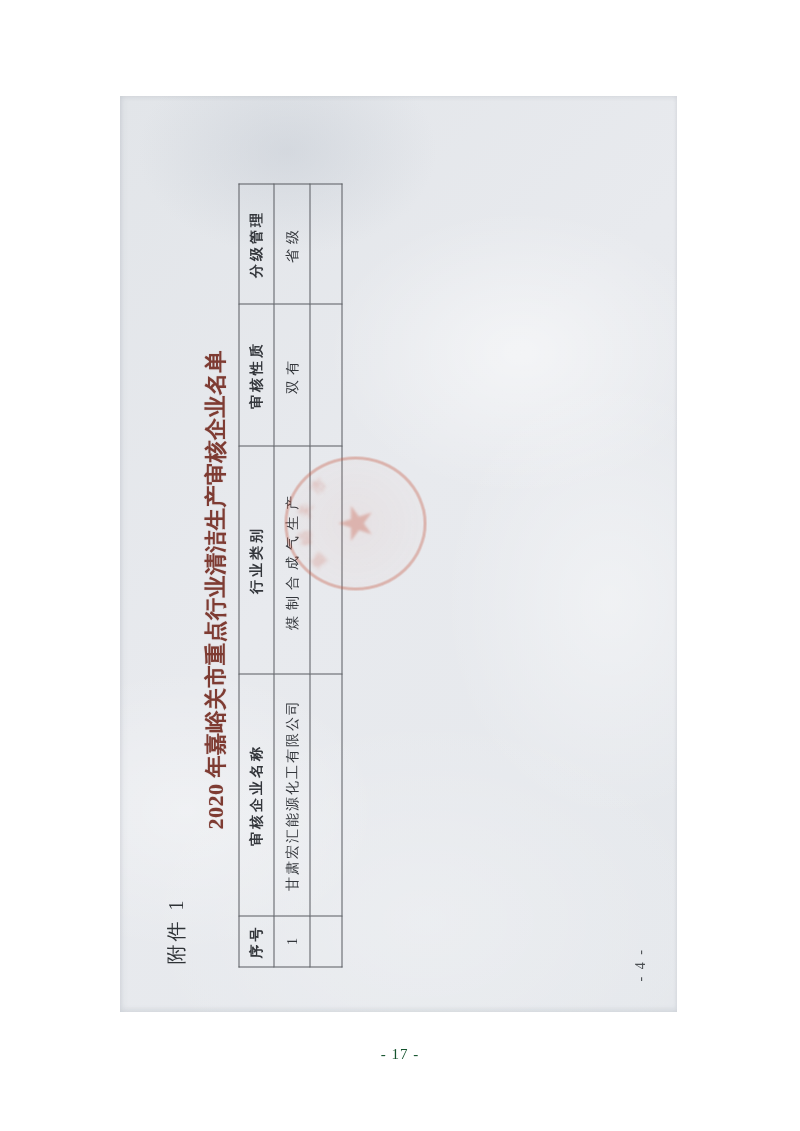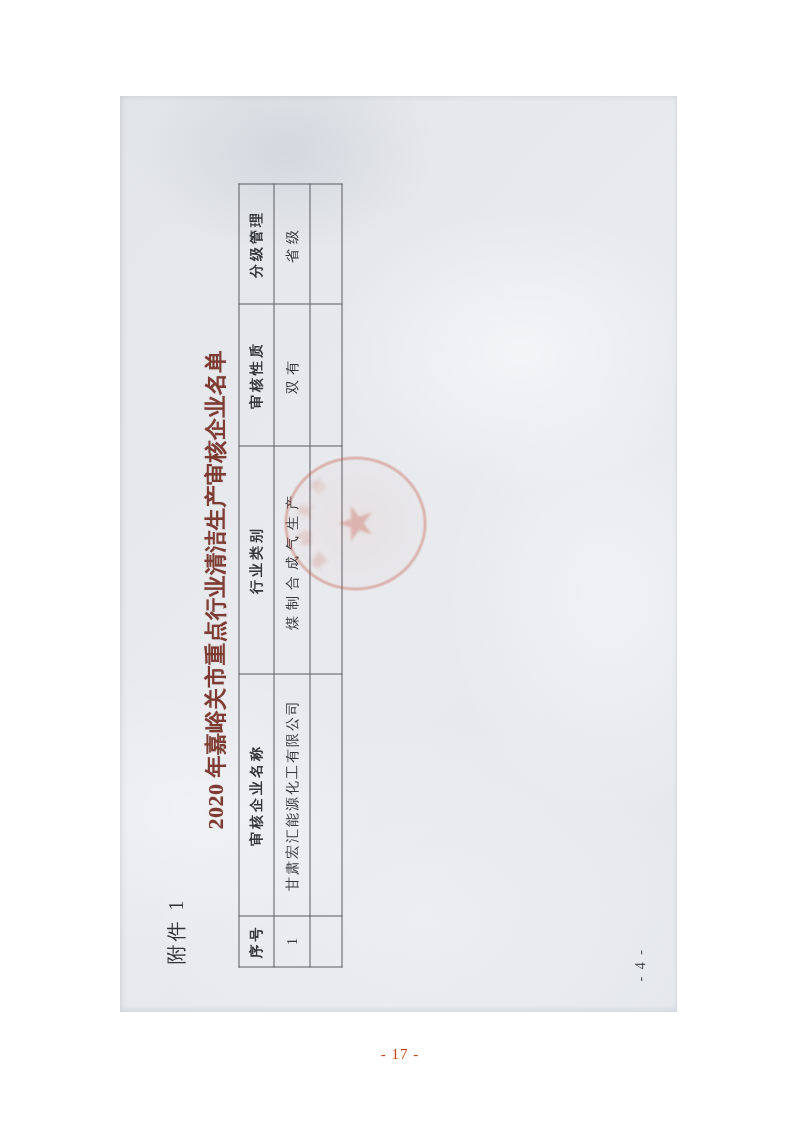--- a/index.html
+++ b/index.html
@@ -105,21 +105,21 @@
 
   .scan-pageno {
     position:absolute; left:30px; top:512px;
     font-size:14px; color:#4a4e52; letter-spacing:2px;
     white-space:nowrap;
   }
 
   
   .pdf-pageno {
     position:absolute; left:0; top:1046px; width:800px;
-    text-align:center; font-size:15px; color:#c2410c;
+    text-align:center; font-size:15px; color:#14532d;
     letter-spacing:1px;
   }
 </style>
 </head>
 <body>
 
 <div class="scan">
   <div class="content">
 
     <div class="attachment">附件 1</div>

